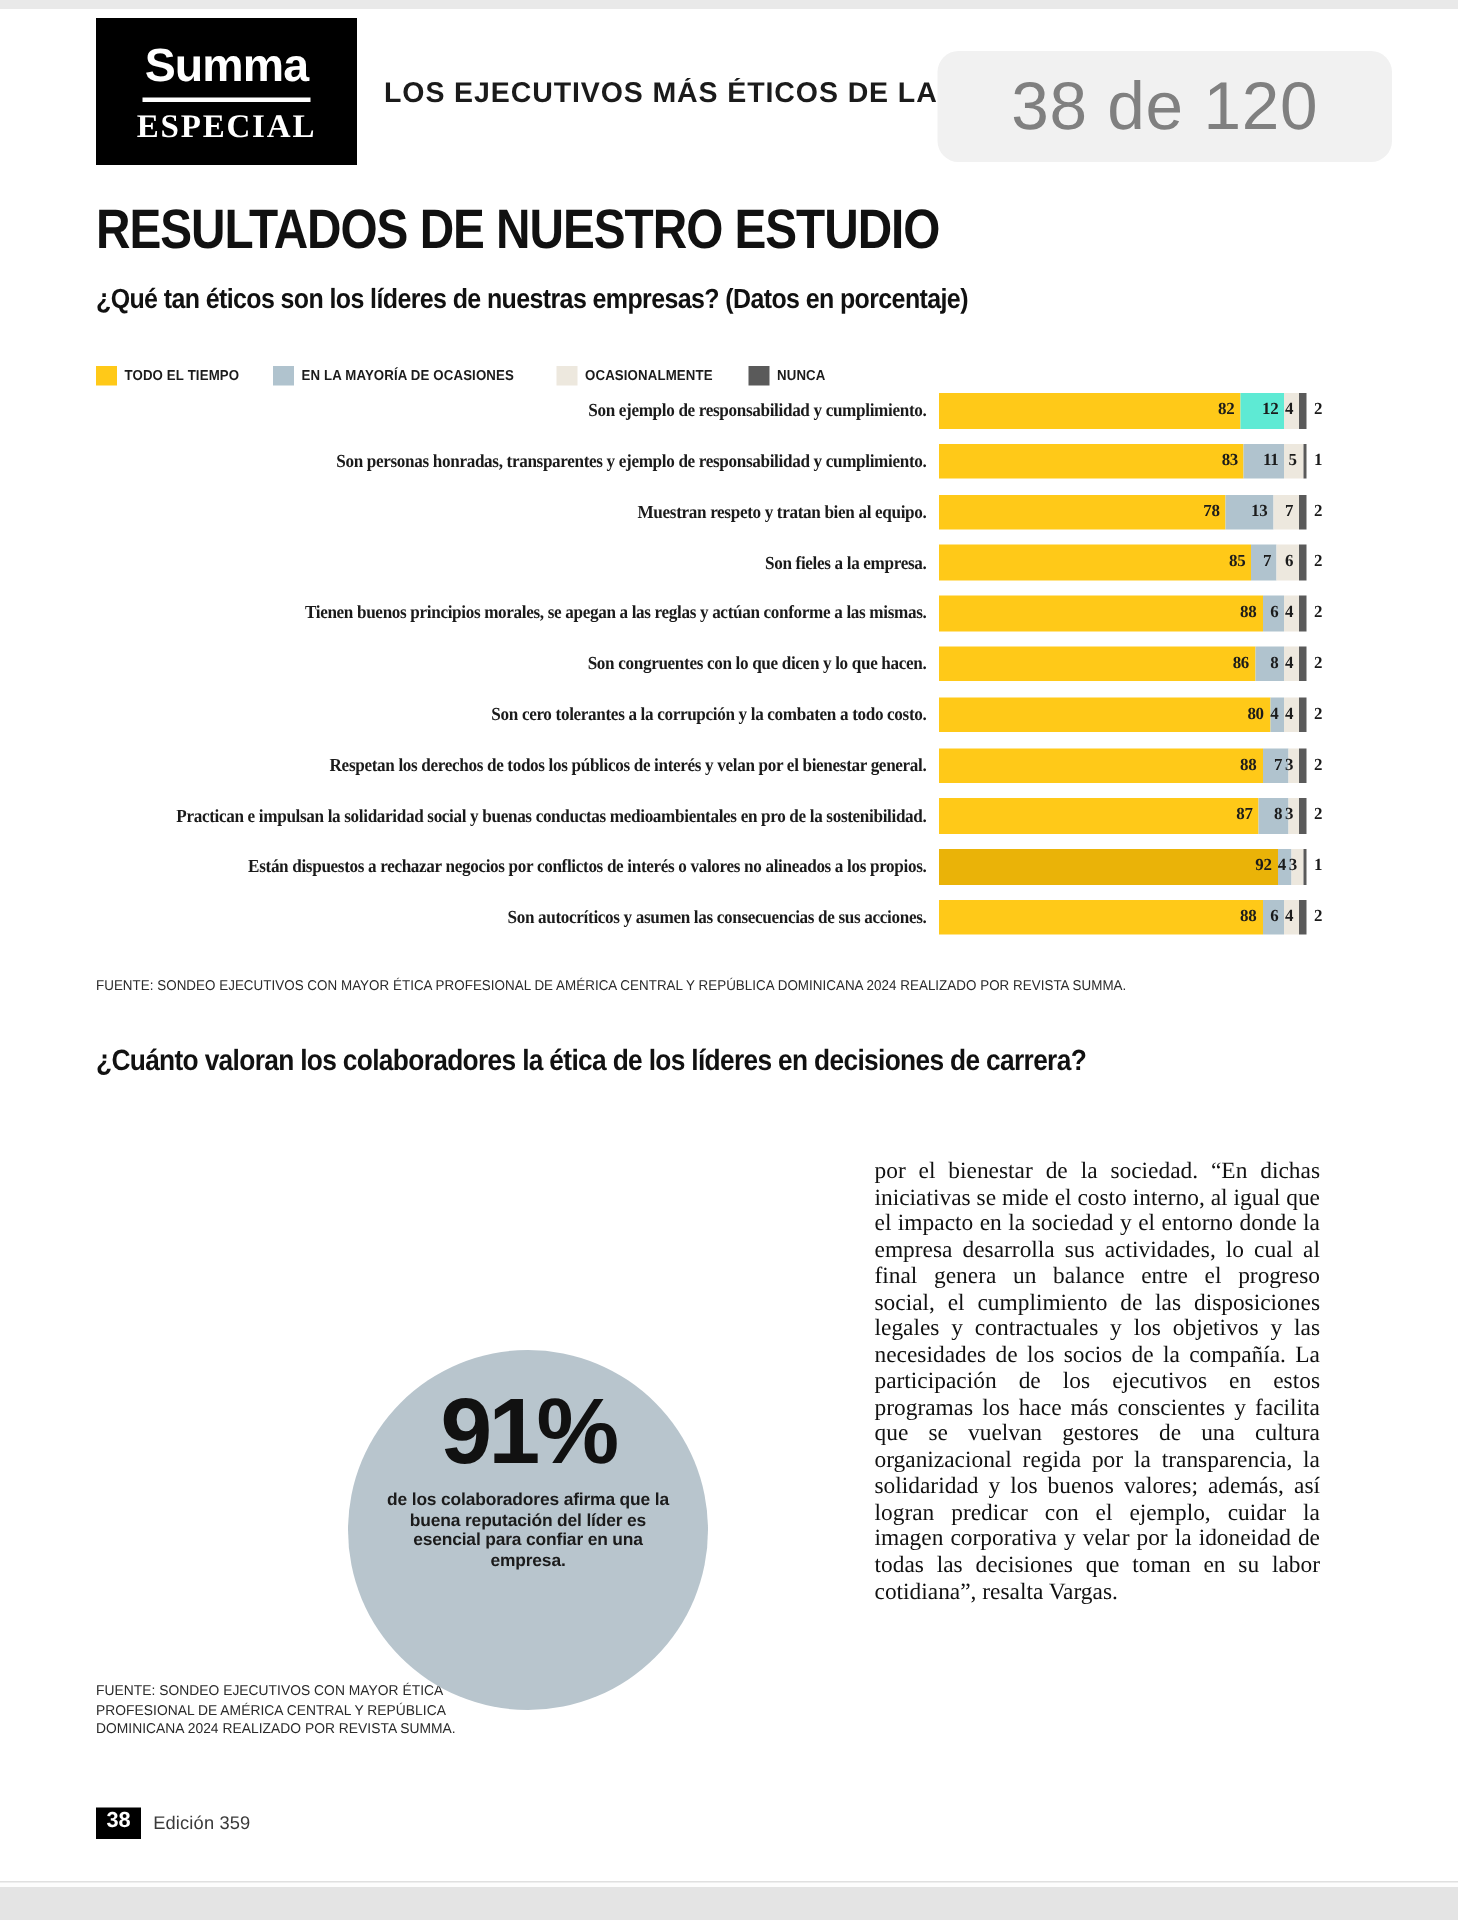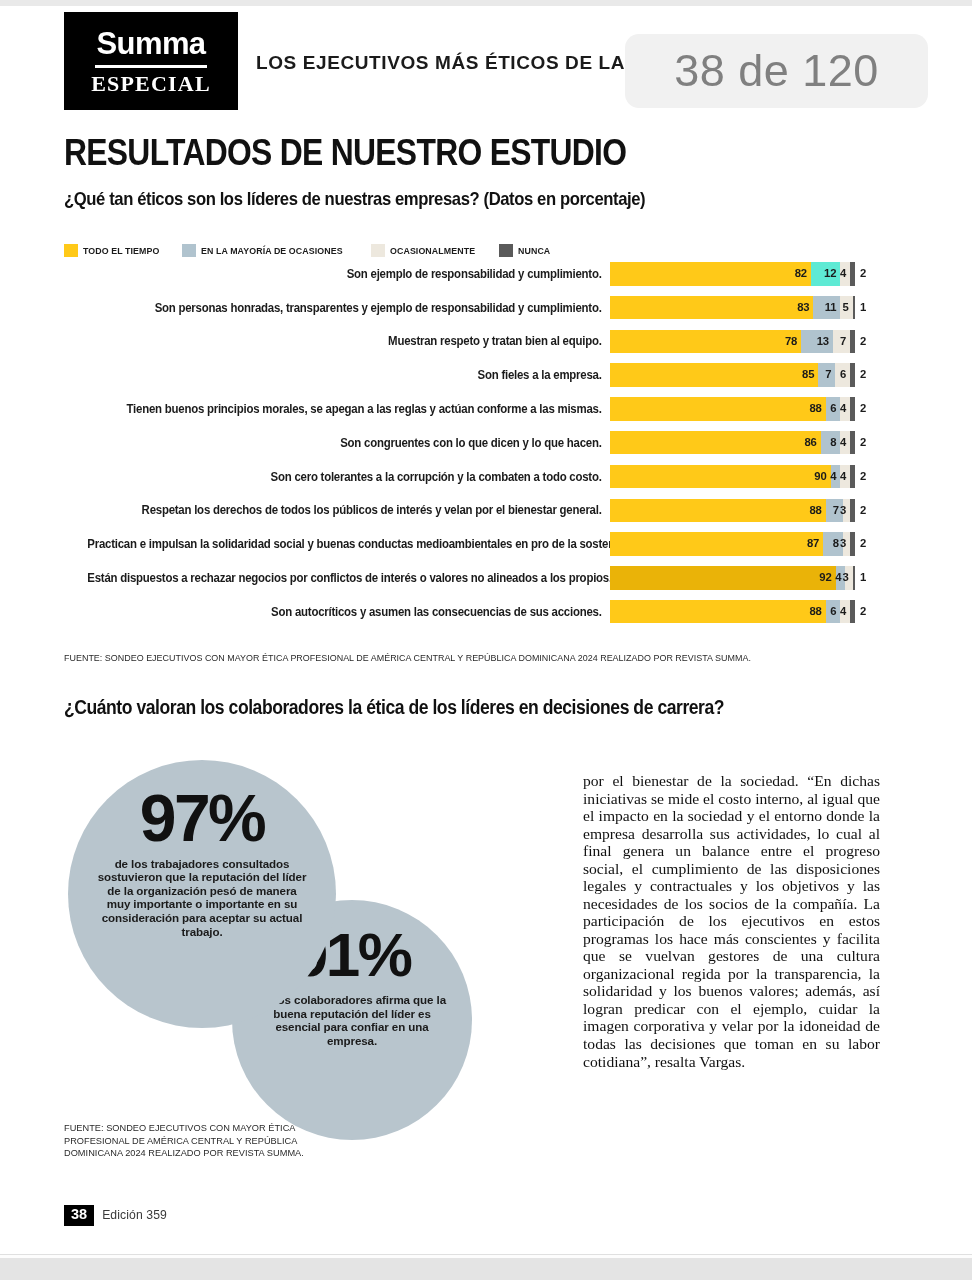--- a/index.html
+++ b/index.html
@@ -137,22 +137,23 @@
     letter-spacing: 0.1px;
     transform: scaleX(0.92);
     transform-origin: left center;
     color: #1b1b1b;
     white-space: nowrap;
   }
 
   
   .chart {
     position: absolute;
-    left: 48px; top: 262px;
+    left: 64px; top: 262px;
     width: 816px;
+    font-family: Liberation Serif, serif;
   }
   .row {
     display: flex;
     align-items: center;
     height: 23.5px;
     margin-bottom: 10.3px;
   }
   .row-label {
     width: 562px;
     text-align: right;
@@ -465,21 +466,21 @@
           </div>
           <div class="seg" style="background: rgb(90, 90, 90); width: 4.9px;">
             <span class="seg-val outside">2</span>
           </div>
         </div>
       </div>
       <div class="row">
         <div class="row-label">Son cero tolerantes a la corrupción y la combaten a todo costo.</div>
         <div class="bar">
           <div class="seg" style="background: rgb(255, 201, 24); width: 220.5px;">
-            <span class="seg-val">90</span>
+            <span class="seg-val">80</span>
           </div>
           <div class="seg" style="background: rgb(176, 195, 206); width: 9.8px;">
             <span class="seg-val">4</span>
           </div>
           <div class="seg" style="background: rgb(237, 232, 222); width: 9.8px;">
             <span class="seg-val">4</span>
           </div>
           <div class="seg" style="background: rgb(90, 90, 90); width: 4.9px;">
             <span class="seg-val outside">2</span>
           </div>
@@ -553,24 +554,20 @@
           </div>
         </div>
       </div>
     </div>
 
   <div class="note">FUENTE: SONDEO EJECUTIVOS CON MAYOR ÉTICA PROFESIONAL DE AMÉRICA CENTRAL Y REPÚBLICA DOMINICANA 2024 REALIZADO POR REVISTA SUMMA.</div>
 
   <h2 class="h3">¿Cuánto valoran los colaboradores la ética de los líderes en decisiones de carrera?</h2>
 
   <div class="venn">
-    <div class="circle circle-a">
-      <div class="pct">97%</div>
-      <div class="circle-caption">de los trabajadores consultados sostuvieron que la reputación del líder de la organización pesó de manera muy importante o importante en su consideración para aceptar su actual trabajo.</div>
-    </div>
     <div class="lens"></div>
     <div class="circle circle-b">
       <div class="pct">91%</div>
       <div class="circle-caption">de los colaboradores afirma que  la buena reputación del líder es esencial para confiar en una empresa.</div>
     </div>
   </div>
 
   <div class="note2">FUENTE: SONDEO EJECUTIVOS CON MAYOR ÉTICA PROFESIONAL DE AMÉRICA CENTRAL Y REPÚBLICA DOMINICANA 2024 REALIZADO POR REVISTA SUMMA.</div>
 
   <div class="bodycol">

